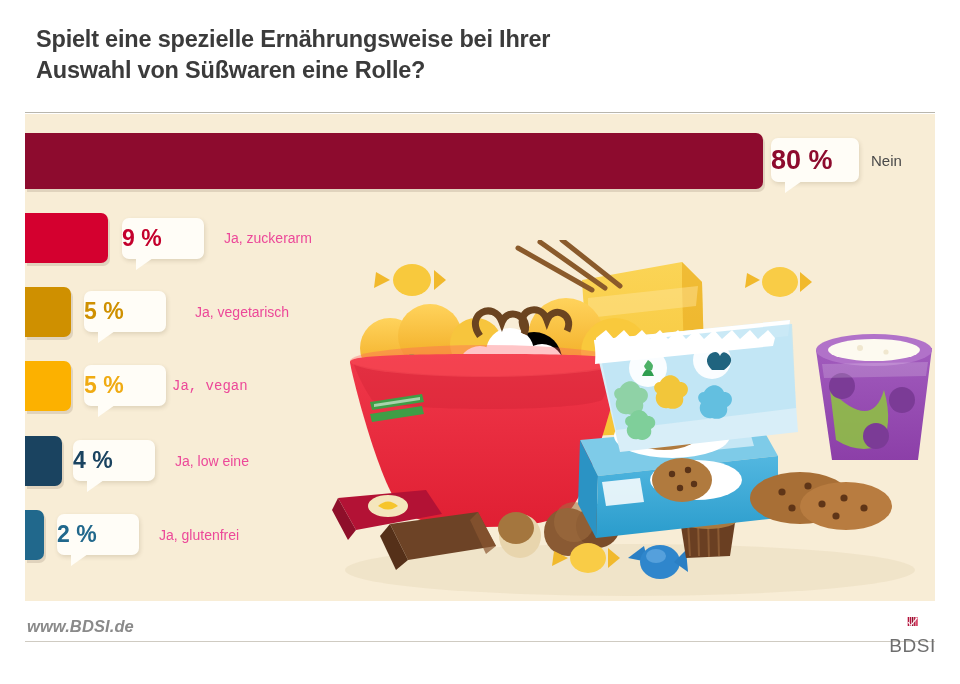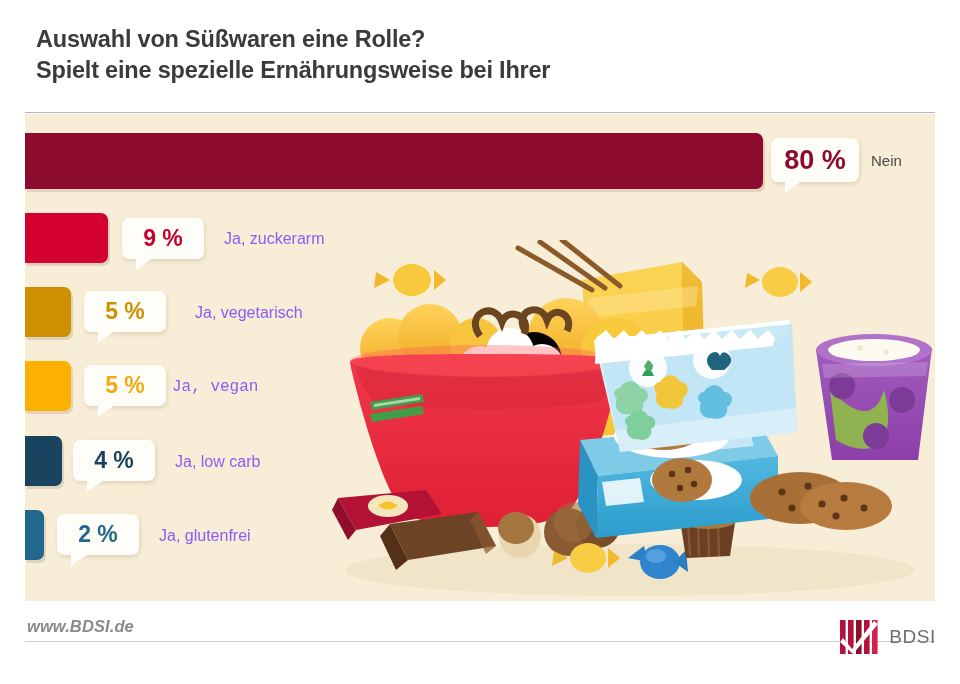--- a/index.html
+++ b/index.html
@@ -40,67 +40,67 @@
     border-top-right-radius:7px;border-bottom-right-radius:7px;
     box-shadow:2px 3px 0 rgba(60,40,20,0.13);
   }
 
   
   .bubble{
     position:absolute;
     background:#fffdf7;
     border-radius:7px;
     box-shadow:1px 2px 4px rgba(90,70,40,0.16);
-    display:flex;align-items:center;justify-content:center;
+    display:flex;align-items:center;
     font-weight:bold;
     white-space:nowrap;
   }
   .bubble:after{
     content:"";position:absolute;
     left:14px;bottom:-11px;
     width:0;height:0;
     border-left:0 solid transparent;
     border-right:17px solid transparent;
     border-top:12px solid #fffdf7;
   }
 
   
   .catlabel{
     position:absolute;
-    font-size:16px;color:#8b5cf6;
+    font-size:14px;color:#ec4899;
     white-space:nowrap;
   }
   .catlabel.big{font-size:15px;color:#4a4a4a;}
 
   
   .footurl{
     position:absolute;left:27px;top:617px;
     font-size:16.5px;font-weight:bold;color:#8a8a8a;
     letter-spacing:0.1px;
     font-style:italic;
   }
   .footrule{
     position:absolute;left:25px;top:641px;width:910px;height:1px;
     background:#cfcbc2;
   }
   .footnote{
     position:absolute;left:27px;top:651px;
     font-size:9.4px;color:#b3b0a8;letter-spacing:0.05px;
   }
-  .logo{position:absolute;right:24px;top:617px;height:40px;display:flex;align-items:center;gap:9px;}
+  .logo{position:absolute;right:24px;top:617px;height:40px;display:flex;align-items:center;gap:9px;flex-direction:column;}
   .logotext{font-size:19px;color:#6e6e6e;letter-spacing:0.6px;font-weight:400;}
 </style>
 </head>
 <body>
 
 <div id="stage">
 
   <div class="title">
+    <span class="ln">Spielt eine spezielle Ernährungsweise bei Ihrer</span>
     <span class="ln">Auswahl von Süßwaren eine Rolle?</span>
-    <span class="ln">Spielt eine spezielle Ernährungsweise bei Ihrer</span>
   </div>
 
   <div class="topline"></div>
 
   <div class="panel"></div>
 
   <svg class="illu" viewBox="0 0 605 362" aria-hidden="true">
     <defs>
       <linearGradient id="gBag" x1="0" y1="0" x2="0" y2="1">
         <stop offset="0" stop-color="#fbd34f"></stop>
@@ -337,21 +337,21 @@
   </div>
 
   <div class="bubble" style="left:57px;top:514px;width:82px;height:41px;font-size:23px;color:#21688c;">
     <span>2 %</span>
   </div>
 
   <div class="catlabel big" style="left:871px;top:152px;text-align:center;">Nein</div>
   <div class="catlabel" style="left:224px;top:230px;">Ja, zuckerarm</div>
   <div class="catlabel" style="left:195px;top:304px;">Ja, vegetarisch</div>
   <div class="catlabel" style="left:172px;top:378px;font-family:Liberation Mono, monospace;">Ja, vegan</div>
-  <div class="catlabel" style="left:175px;top:453px;">Ja, low carb</div>
+  <div class="catlabel" style="left:175px;top:453px;">Ja, low eine</div>
   <div class="catlabel" style="left:159px;top:527px;">Ja, glutenfrei</div>
 
   <a class="footurl" href="#" style="text-decoration:none;">www.BDSI.de</a>
   <div class="footrule"></div>
 
   <div class="logo">
     <svg width="40" height="34" viewBox="0 0 40 34">
       <rect x="0" y="0" width="5.6" height="34" fill="#b4123c"></rect>
       <rect x="8" y="0" width="5.6" height="34" fill="#b4123c"></rect>
       <rect x="16" y="0" width="5.6" height="34" fill="#8e0f2a"></rect>

